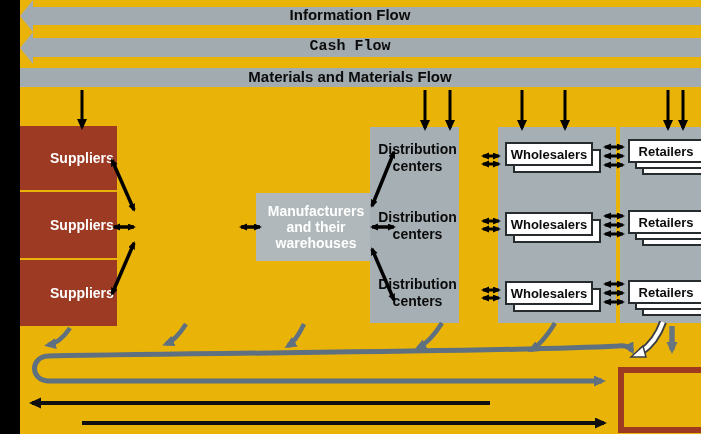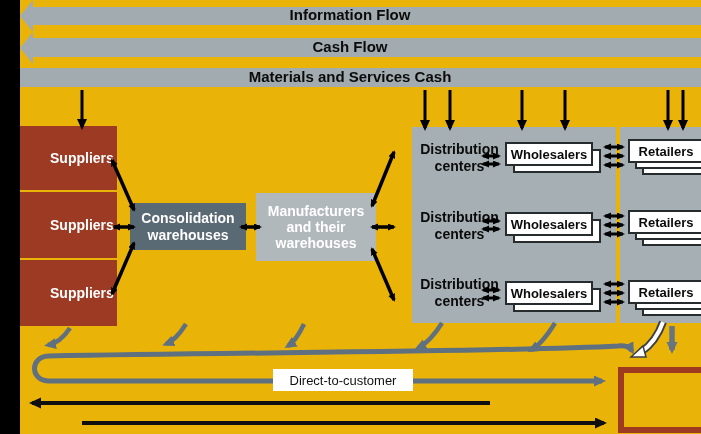--- a/index.html
+++ b/index.html
@@ -62,48 +62,45 @@
   <div>
     <div class="flowbar" style="left:12px;top:7px;width:674px;height:18px;"></div>
     <div class="tri" style="left:0;top:0;border-top:16px solid transparent;border-bottom:16px solid transparent;border-right:13px solid #a2abaf;"></div>
     <div class="tri" style="left:685px;top:0;border-top:16px solid transparent;border-bottom:16px solid transparent;border-left:13px solid #a2abaf;"></div>
     <div class="flowlabel" style="top:6px;">Information Flow</div>
   </div>
 
   <div>
     <div class="flowbar" style="left:12px;top:38px;width:689px;height:19px;"></div>
     <div class="tri" style="left:0;top:32px;border-top:16px solid transparent;border-bottom:16px solid transparent;border-right:13px solid #a2abaf;"></div>
-    <div class="flowlabel" style="top:38px;">Cash Flow</div>
+    <div class="flowlabel" style="top:38px;font-family:Liberation Mono, monospace;">Cash Flow</div>
   </div>
 
   <div>
     <div class="flowbar" style="left:0;top:68px;width:687px;height:19px;"></div>
     <div class="tri" style="left:687px;top:62px;border-top:16px solid transparent;border-bottom:16px solid transparent;border-left:13px solid #a2abaf;"></div>
-    <div class="flowlabel" style="top:68px;">Materials and Services Cash</div>
+    <div class="flowlabel" style="top:68px;">Materials and Materials Flow</div>
   </div>
 
   <div class="supplier" style="top:126px;height:64px;">
     <span>Suppliers</span>
   </div>
   <div class="supplier" style="top:192px;height:66px;">
     <span>Suppliers</span>
   </div>
   <div class="supplier" style="top:260px;height:66px;">
     <span>Suppliers</span>
   </div>
 
-  <div class="consol">
-    <span>Consolidation warehouses</span>
-  </div>
 
   <div class="manuf">
     <span>Manufacturers and their warehouses</span>
   </div>
 
-  <div class="panel" style="left:392px;width:89px;">
+  <div class="panel" style="left:350px;width:89px;">
     <div class="dist-label" style="top:14px;">Distribution centers</div>
     <div class="dist-label" style="top:82px;">Distribution centers</div>
     <div class="dist-label" style="top:149px;">Distribution centers</div>
   </div>
 
   <div class="panel" style="left:478px;width:118px;">
     <div class="card ghost" style="left:15px;top:22px;width:88px;height:24px;"></div>
     <div class="card" style="left:7px;top:15px;width:88px;height:24px;">
       <span>Wholesalers</span>
     </div>
@@ -214,19 +211,16 @@
 
     <path d="M 643,322 C 638,336 630,346 621,352" stroke="#3a3f43" stroke-width="8" fill="none"></path>
     <path d="M 643,322 C 638,336 630,346 621,352" stroke="#ffffff" stroke-width="4" fill="none"></path>
     <polygon points="611,357 623,346 626,357" fill="#ffffff" stroke="#3a3f43" stroke-width="1.5"></polygon>
     <line x1="652" y1="326" x2="652" y2="350" stroke="#66757f" stroke-width="5.5" marker-end="url(#mk-gray)"></line>
 
     <line x1="470" y1="403" x2="12" y2="403" stroke="#101010" stroke-width="4" marker-end="url(#mk-dark)"></line>
     <line x1="62" y1="423" x2="584" y2="423" stroke="#101010" stroke-width="4" marker-end="url(#mk-dark)"></line>
   </svg>
 
-  <div class="direct-label">
-    <span>Direct-to-customer</span>
-  </div>
 
   <div class="customer-box"></div>
 
 </div>
 
 </body></html>

